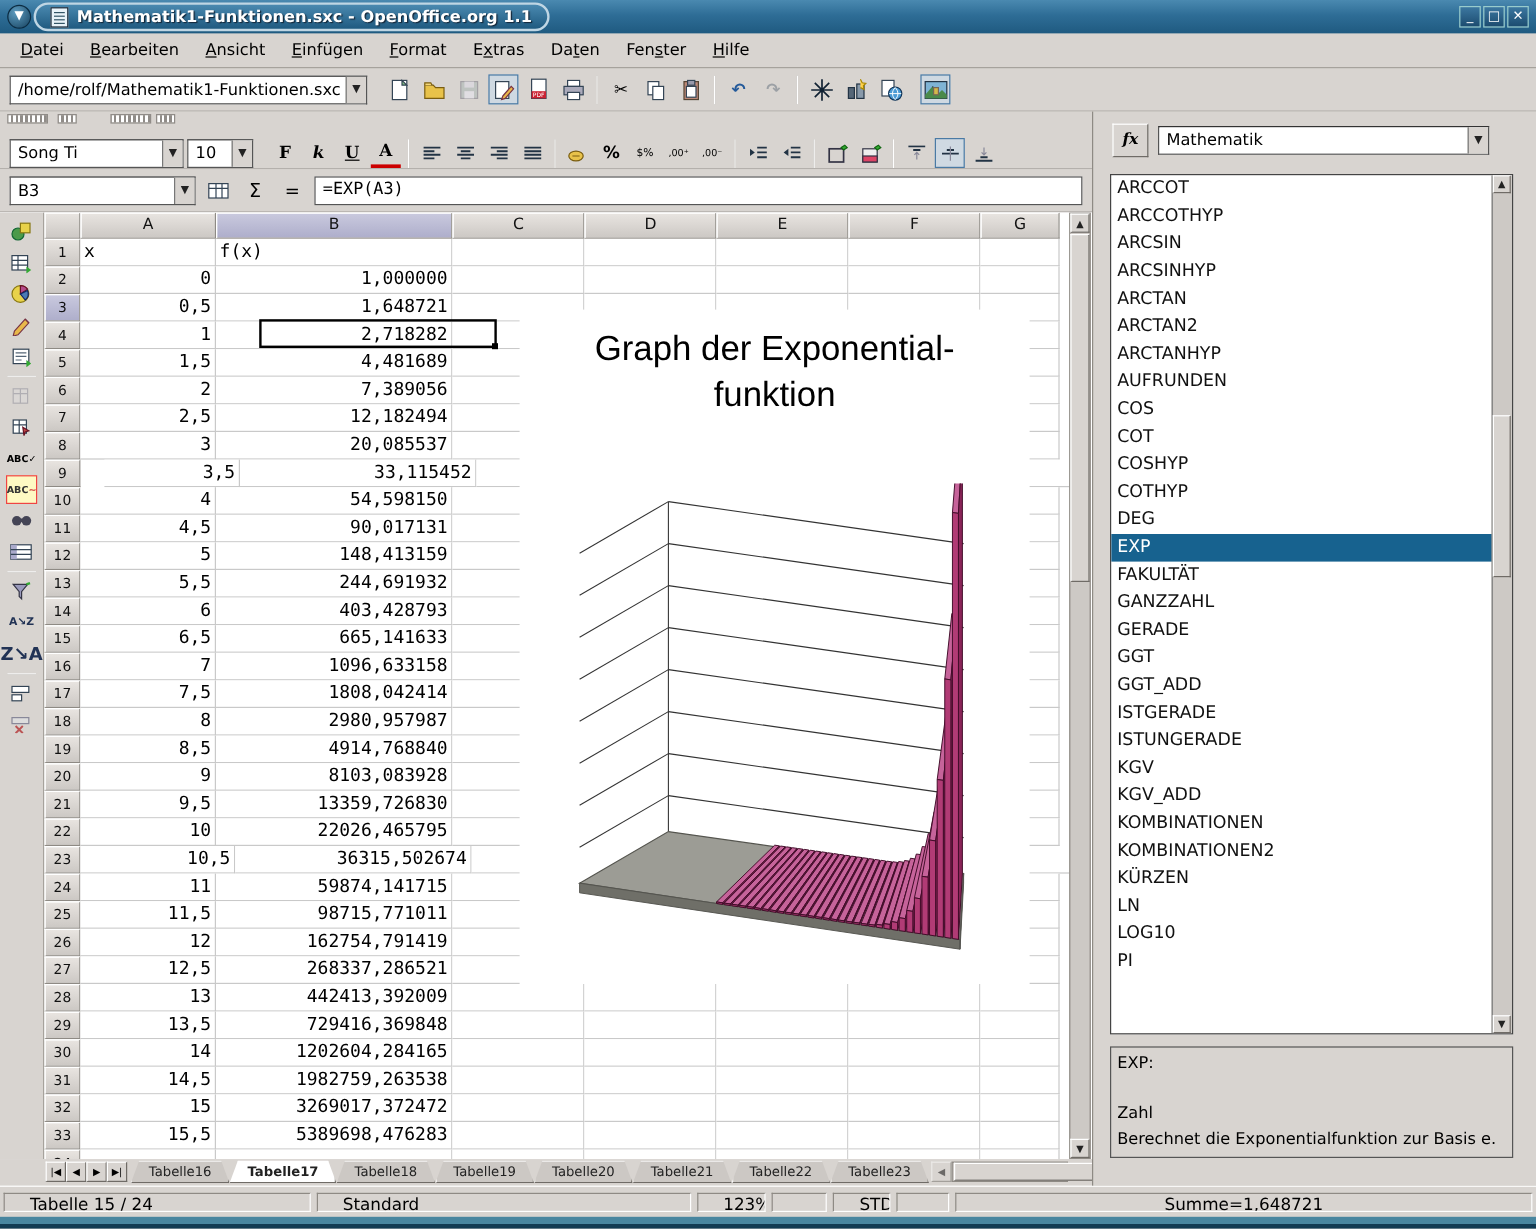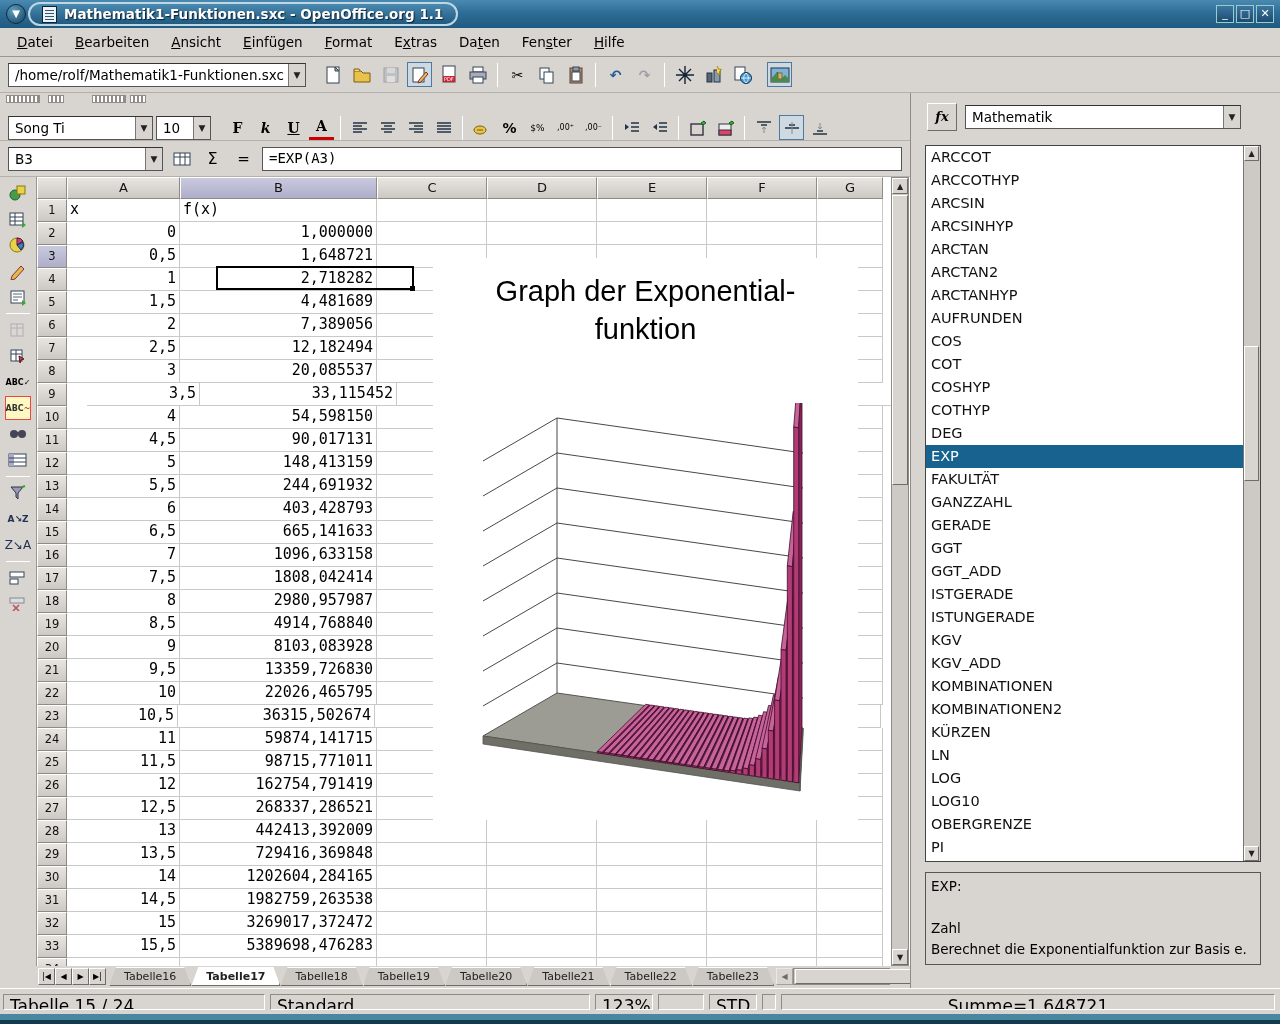--- a/index.html
+++ b/index.html
@@ -104,21 +104,21 @@
   .stab { height:19px; margin-top:1px; padding:0 14px; font-size:11px; line-height:18px; color:#222;
     background:#ccc8c4; border:1px solid #6f6b66; border-top-color:#fff; border-left-color:#fff;
     clip-path:polygon(7px 0, calc(100% - 7px) 0, 100% 100%, 0 100%); }
   .stab.active { background:#fff; font-weight:bold; }
   #hscroll-track { margin-top:2px; height:17px; background:#cdc9c5; border:1px solid #8e8a84; position:relative; }
 
   
   #statusbar { left:0; top:988px; width:1280px; height:26px; background:#d8d4d0; border-top:1px solid #fff;
     display:flex; align-items:center; gap:5px; padding:0 3px; }
   .sfield { height:16px; border:1px solid #8e8a84; border-bottom-color:#fff; border-right-color:#fff;
-    padding:1px 6px; font-size:17px; white-space:nowrap; overflow:hidden; }
+    padding:1px 21px; font-size:14px; white-space:nowrap; overflow:hidden; }
   #bottomframe { left:0; top:1014px; width:1280px; height:10px;
     background:linear-gradient(180deg,#49869f 0 6px,#123b52 6px 10px); }
 
   
   #rightpanel { left:910px; top:93px; width:370px; height:895px; background:#d8d4d0; border-left:1px solid #8e8a84; }
   #fx-btn { left:16px; top:10px; width:30px; height:28px; background:#d8d4d0; border:1px solid #fff;
     border-right-color:#6f6b66; border-bottom-color:#6f6b66; font-family:"DejaVu Serif", serif; font-style:italic;
     font-weight:bold; text-align:center; line-height:26px; }
   #cat-combo { left:54px; top:12px; width:276px; }
   #fnlist { left:14px; top:52px; width:336px; height:717px; background:#fff; border:1px solid #444; overflow:hidden; }
@@ -432,21 +432,21 @@
         </svg>
       </div>
     <div class="lsep"></div>
     <div class="ltbtn">
         <svg width="18" height="16">
           <path d="M2 2h12l-5 6v6l-2-2V8z" fill="#99b" stroke="#334"></path>
           <path d="M13 2l3-1" stroke="#3a3" stroke-width="2"></path>
         </svg>
       </div>
     <div class="ltbtn" style="font-size:9px;font-weight:bold;color:#235">A↘Z</div>
-    <div class="ltbtn" style="font-size:12px;font-weight:normal;color:#235">Z↘A</div>
+    <div class="ltbtn" style="font-size:15px;font-weight:bold;color:#235">Z↘A</div>
     <div class="lsep"></div>
     <div class="ltbtn">
         <svg width="18" height="14">
           <rect x="1" y="1" width="14" height="5" fill="#fff" stroke="#345"></rect>
           <rect x="1" y="8" width="8" height="5" fill="#fff" stroke="#345"></rect>
         </svg>
       </div>
     <div class="ltbtn disabled">
         <svg width="18" height="14">
           <rect x="1" y="1" width="14" height="5" fill="#ddd" stroke="#889"></rect>
@@ -682,21 +682,21 @@
         <div class="cell num" style="width: 113px;">10</div>
         <div class="cell num" style="width: 197px;">22026,465795</div>
         <div class="cell" style="width: 110px;"></div>
         <div class="cell" style="width: 110px;"></div>
         <div class="cell" style="width: 110px;"></div>
         <div class="cell" style="width: 110px;"></div>
         <div class="cell" style="width: 66px;"></div>
       </div>
       <div class="grow">
         <div class="rowhdr">23</div>
-        <div class="cell num" style="width: 111px;">10,5</div>
+        <div class="cell num" style="width: 129px;">10,5</div>
         <div class="cell num" style="width: 197px;">36315,502674</div>
         <div class="cell" style="width: 110px;"></div>
         <div class="cell" style="width: 110px;"></div>
         <div class="cell" style="width: 110px;"></div>
         <div class="cell" style="width: 110px;"></div>
         <div class="cell" style="width: 66px;"></div>
       </div>
       <div class="grow">
         <div class="rowhdr">24</div>
         <div class="cell num" style="width: 113px;">11</div>
@@ -1007,23 +1007,21 @@
         <div class="fnitem">GGT</div>
         <div class="fnitem">GGT_ADD</div>
         <div class="fnitem">ISTGERADE</div>
         <div class="fnitem">ISTUNGERADE</div>
         <div class="fnitem">KGV</div>
         <div class="fnitem">KGV_ADD</div>
         <div class="fnitem">KOMBINATIONEN</div>
         <div class="fnitem">KOMBINATIONEN2</div>
         <div class="fnitem">KÜRZEN</div>
         <div class="fnitem">LN</div>
-        <div class="fnitem">LOG</div>
         <div class="fnitem">LOG10</div>
-        <div class="fnitem">OBERGRENZE</div>
         <div class="fnitem">PI</div>
       </div>
     <div id="fnlist-sb">
       <div class="sbtn abs" style="left:0;top:0;width:15px;height:15px;line-height:14px">▲</div>
       <div class="sthumb abs" style="left:0;top:200px;width:15px;height:135px"></div>
       <div class="sbtn abs" style="left:0;bottom:0;width:15px;height:15px;line-height:14px">▼</div>
     </div>
   </div>
   <div id="fndesc" class="abs">
     <div>EXP:</div>

